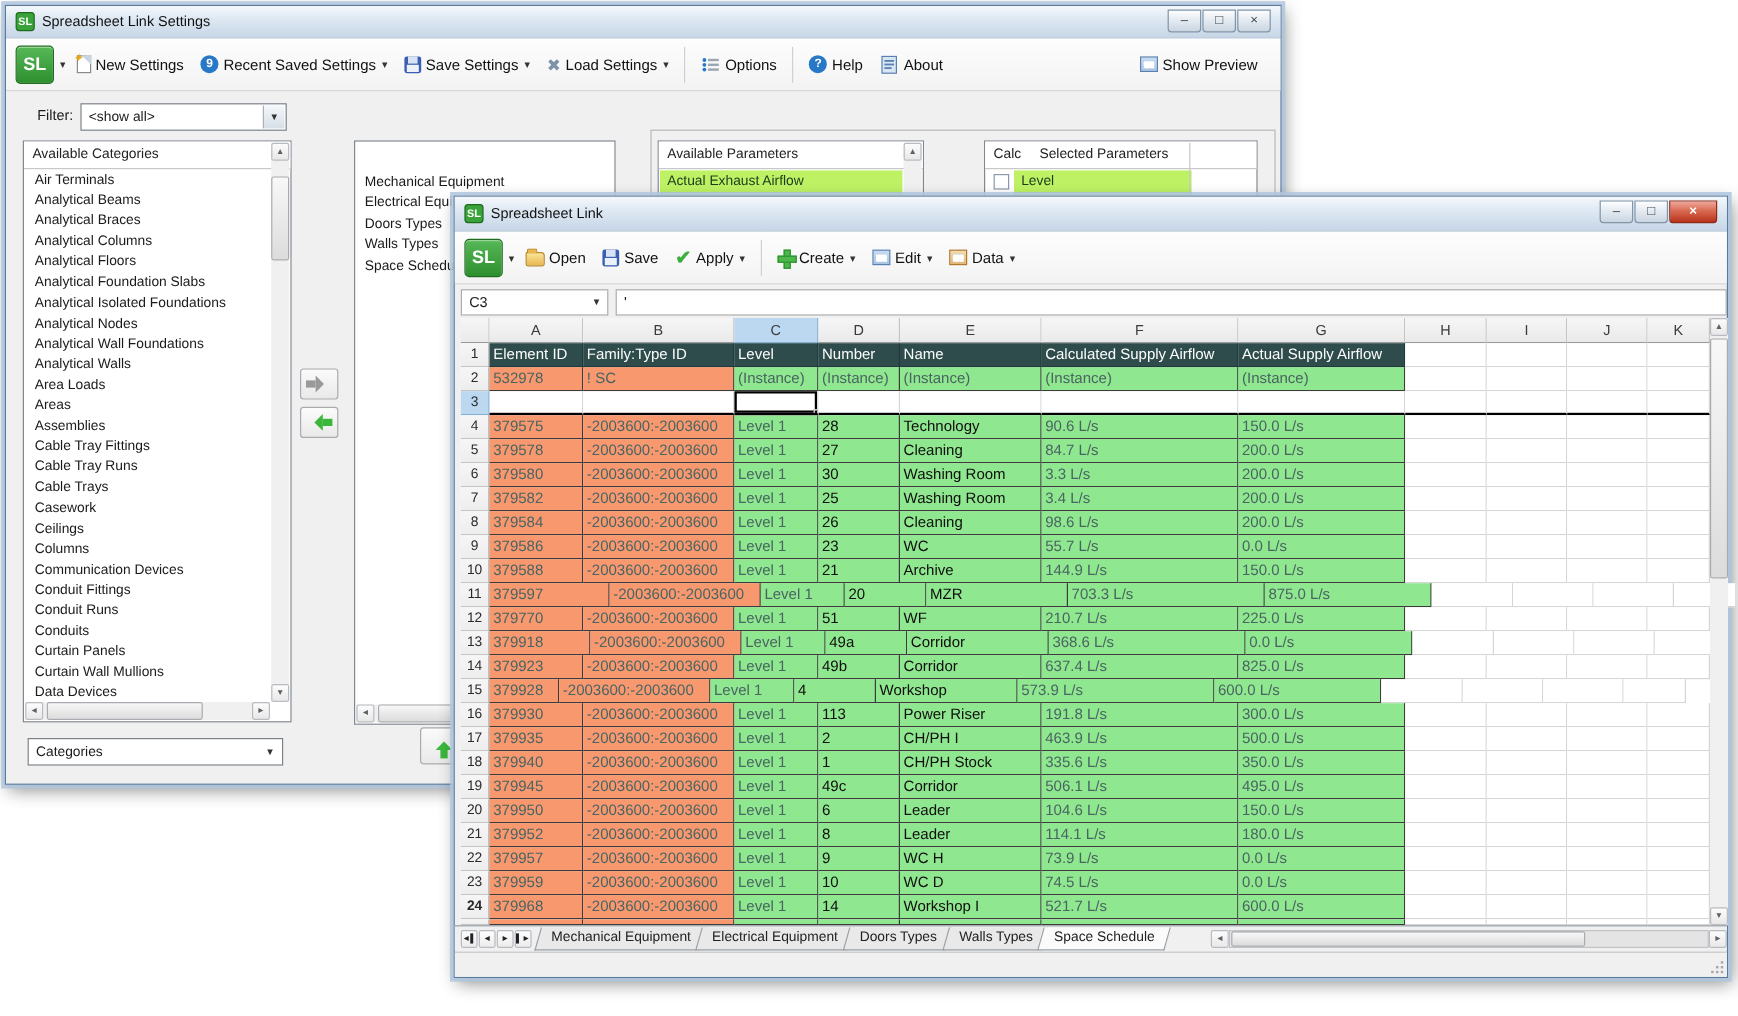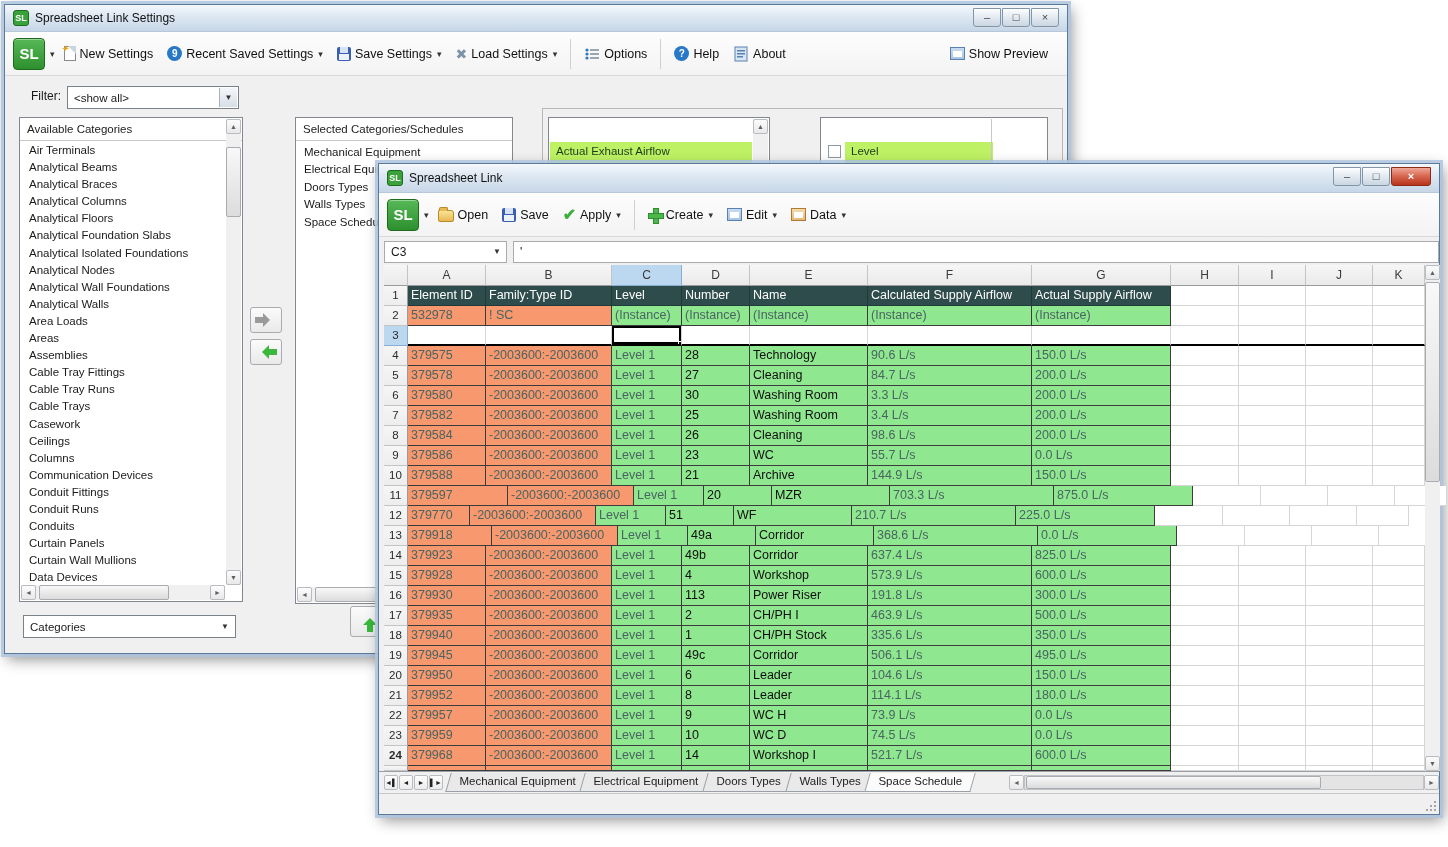--- a/index.html
+++ b/index.html
@@ -240,21 +240,20 @@
       </span>
   </div>
   <div class="movebtn" style="left:245px;top:334px;">
     <span style="display:flex;align-items:center;">
       <i class="blockarrow" style="border-right-color:#3BB83B;display:block;"></i>
       <i style="width:8px;height:6px;background:#3BB83B;display:block;"></i>
       </span>
   </div>
 
   <div class="panel" style="left:290px;top:112px;width:218px;height:487px;">
-    <div class="panel-hdr">Selected Categories/Schedules</div>
     <div id="sel-items" style="position:absolute;left:1px;top:26px;right:1px;bottom:16px;overflow:hidden;">
         <div class="sel-item">Mechanical Equipment</div>
         <div class="sel-item">Electrical Equipment</div>
         <div class="sel-item">Doors Types</div>
         <div class="sel-item">Walls Types</div>
         <div class="sel-item">Space Schedule</div>
       </div>
     <div class="hscroll">
       <div class="sb-btn" style="left:0;">◄</div>
       <div class="sb-thumb" style="left:18px;top:0;height:15px;width:120px;"></div>
@@ -268,30 +267,35 @@
   <div class="movebtn" style="left:345px;top:601px;width:40px;height:31px;">
     <span style="display:flex;flex-direction:column;align-items:center;">
       <i class="blockarrow" style="border-bottom-color:#3BB83B;display:block;"></i>
       <i style="width:6px;height:7px;background:#3BB83B;display:block;"></i>
       </span>
   </div>
 
   <div class="tabpage" style="left:537px;top:103px;width:521px;height:538px;"></div>
 
   <div class="panel" style="left:543px;top:112px;width:222px;height:160px;">
+    <div class="panel-hdr">Available Parameters</div>
     <div id="avail-param-items" style="position:absolute;left:1px;top:24px;right:17px;">
         <div class="pitem">Actual Exhaust Airflow</div>
         <div class="pitem">Actual HVAC Load</div>
       </div>
     <div class="vscroll">
       <div class="sb-btn" style="top:0;">▲</div>
     </div>
   </div>
 
   <div class="panel" style="left:815px;top:112px;width:228px;height:160px;">
+    <div class="panel-hdr">
+      <span>Calc</span>
+      <span style="margin-left:12px;">Selected Parameters</span>
+    </div>
     <div id="sel-param-items" style="position:absolute;left:1px;top:24px;right:1px;">
         <div style="position: relative; height: 19px;">
           <div class="checkbox" style="left: 6px; top: 3px;"></div>
           <div class="pitem" style="position: absolute; left: 23px; top: 0px; width: 148px; height: 19px;">Level</div>
         </div>
         <div style="position: relative; height: 19px;">
           <div class="checkbox" style="left: 6px; top: 3px;"></div>
           <div class="pitem" style="position: absolute; left: 23px; top: 0px; width: 148px; height: 19px;">Number</div>
         </div>
       </div>
@@ -517,21 +521,21 @@
         <div class="c gr dark" style="width: 118px;">MZR</div>
         <div class="c gr muted" style="width: 164px;">703.3 L/s</div>
         <div class="c gr muted" style="width: 139px;">875.0 L/s</div>
         <div class="c wh" style="width: 68px;"></div>
         <div class="c wh" style="width: 67px;"></div>
         <div class="c wh" style="width: 67px;"></div>
         <div class="c wh" style="width: 52px;"></div>
       </div>
       <div class="grow" style="height: 20px;">
         <div class="c rn" style="width: 24px;">12</div>
-        <div class="c or muted" style="width: 62px;">379770</div>
+        <div class="c or muted" style="width: 78px;">379770</div>
         <div class="c or muted" style="width: 126px;">-2003600:-2003600</div>
         <div class="c gr muted" style="width: 70px;">Level 1</div>
         <div class="c gr dark" style="width: 68px;">51</div>
         <div class="c gr dark" style="width: 118px;">WF</div>
         <div class="c gr muted" style="width: 164px;">210.7 L/s</div>
         <div class="c gr muted" style="width: 139px;">225.0 L/s</div>
         <div class="c wh" style="width: 68px;"></div>
         <div class="c wh" style="width: 67px;"></div>
         <div class="c wh" style="width: 67px;"></div>
         <div class="c wh" style="width: 52px;"></div>
@@ -559,21 +563,21 @@
         <div class="c gr dark" style="width: 118px;">Corridor</div>
         <div class="c gr muted" style="width: 164px;">637.4 L/s</div>
         <div class="c gr muted" style="width: 139px;">825.0 L/s</div>
         <div class="c wh" style="width: 68px;"></div>
         <div class="c wh" style="width: 67px;"></div>
         <div class="c wh" style="width: 67px;"></div>
         <div class="c wh" style="width: 52px;"></div>
       </div>
       <div class="grow" style="height: 20px;">
         <div class="c rn" style="width: 24px;">15</div>
-        <div class="c or muted" style="width: 78px;">379928</div>
+        <div class="c or muted" style="width: 58px;">379928</div>
         <div class="c or muted" style="width: 126px;">-2003600:-2003600</div>
         <div class="c gr muted" style="width: 70px;">Level 1</div>
         <div class="c gr dark" style="width: 68px;">4</div>
         <div class="c gr dark" style="width: 118px;">Workshop</div>
         <div class="c gr muted" style="width: 164px;">573.9 L/s</div>
         <div class="c gr muted" style="width: 139px;">600.0 L/s</div>
         <div class="c wh" style="width: 68px;"></div>
         <div class="c wh" style="width: 67px;"></div>
         <div class="c wh" style="width: 67px;"></div>
         <div class="c wh" style="width: 52px;"></div>

